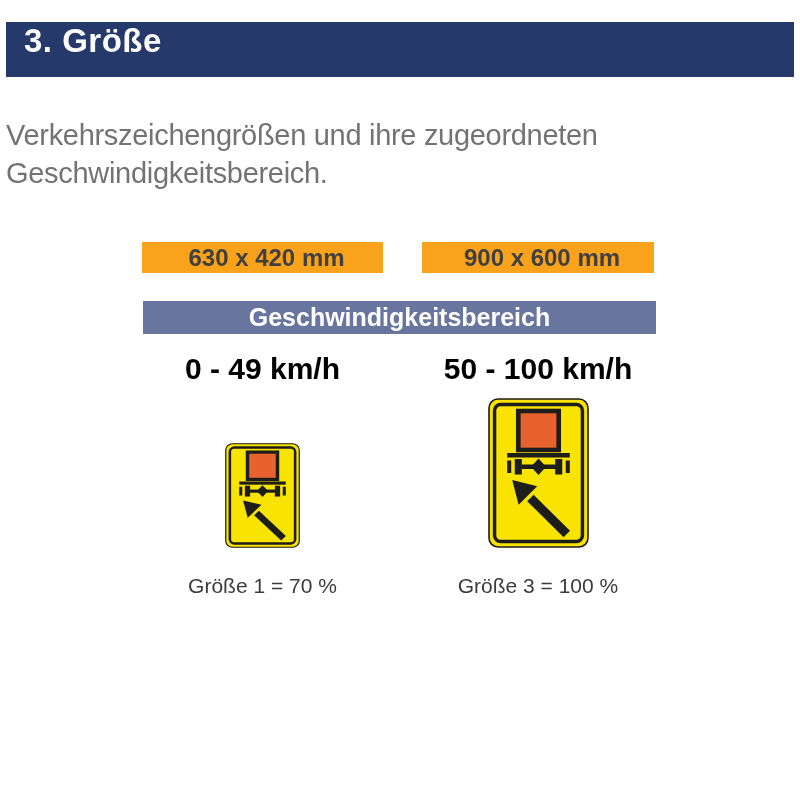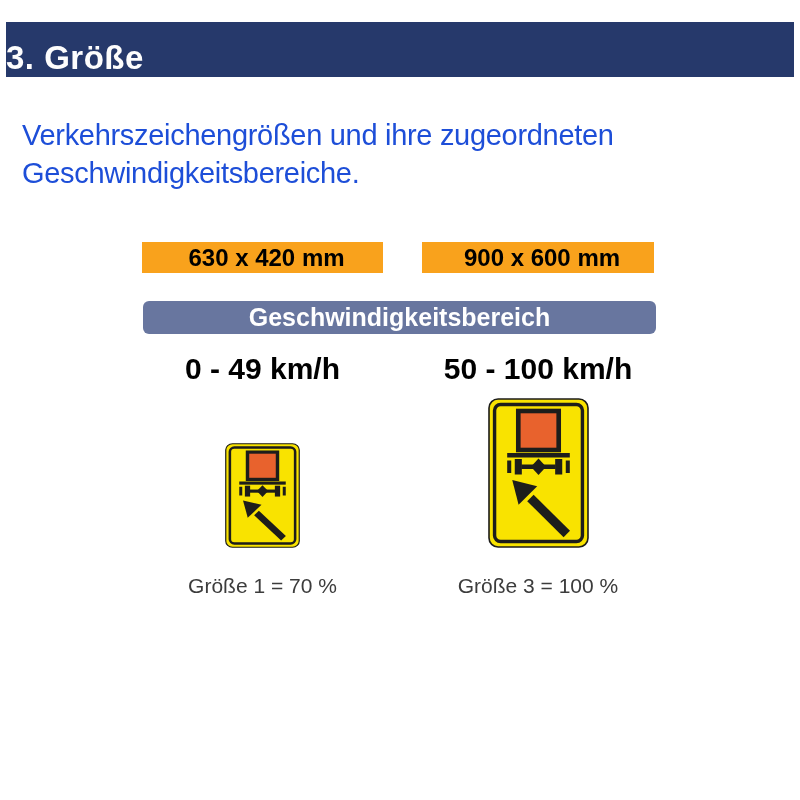--- a/index.html
+++ b/index.html
@@ -14,34 +14,35 @@
     overflow: hidden;
   }
 
   
   .header-bar {
     position: absolute;
     left: 6px; top: 22px;
     width: 788px; height: 55px;
     background: #26396b;
     display: flex;
-    align-items: flex-end;
+    align-items: flex-start;
+    padding-left: 18px;
   }
   .header-title {
     color: #fdfdfd;
     font-size: 33px;
     font-weight: bold;
     letter-spacing: 0.5px;
   }
 
   
   .intro {
     position: absolute;
-    left: 22px; top: 116px;
-    color: #1d4ed8;
+    left: 6px; top: 116px;
+    color: #737373;
     font-size: 29px;
     line-height: 38px;
     letter-spacing: -0.3px;
   }
 
   
   .col {
     position: absolute;
     top: 242px;
     display: flex;
@@ -50,38 +51,37 @@
   }
   .col-1 { left: 142px; width: 241px; }
   .col-2 { left: 422px; width: 232px; }
 
   .size-bar {
     width: 100%; height: 31px;
     background: #f9a21c;
     display: flex;
     align-items: center;
     justify-content: center;
-    color: #000000;
+    color: #404040;
     font-size: 24px;
     font-weight: bold;
     padding-left: 8px;
   }
 
   .speed-bar {
     position: absolute;
     left: 143px; top: 301px;
     width: 513px; height: 33px;
     background: #68769f;
     display: flex;
     align-items: center;
     justify-content: center;
     color: #ffffff;
     font-size: 25px;
     font-weight: bold;
-    border-radius: 6px;
   }
 
   .speed-range {
     margin-top: 80px;
     height: 32px;
     color: #000000;
     font-size: 30px;
     font-weight: bold;
     display: flex;
     align-items: center;
@@ -101,21 +101,21 @@
 <body>
 
 <div class="canvas">
 
   <div class="header-bar">
     <span class="header-title">3. Größe</span>
   </div>
 
   <div class="intro">
     <div>Verkehrszeichengrößen und ihre zugeordneten</div>
-    <div>Geschwindigkeitsbereiche.</div>
+    <div>Geschwindigkeitsbereich.</div>
   </div>
 
   <div class="speed-bar">
     <span>Geschwindigkeitsbereich</span>
   </div>
 
   <div class="col col-1">
     <div class="size-bar">
       <span>630 x 420 mm</span>
     </div>

